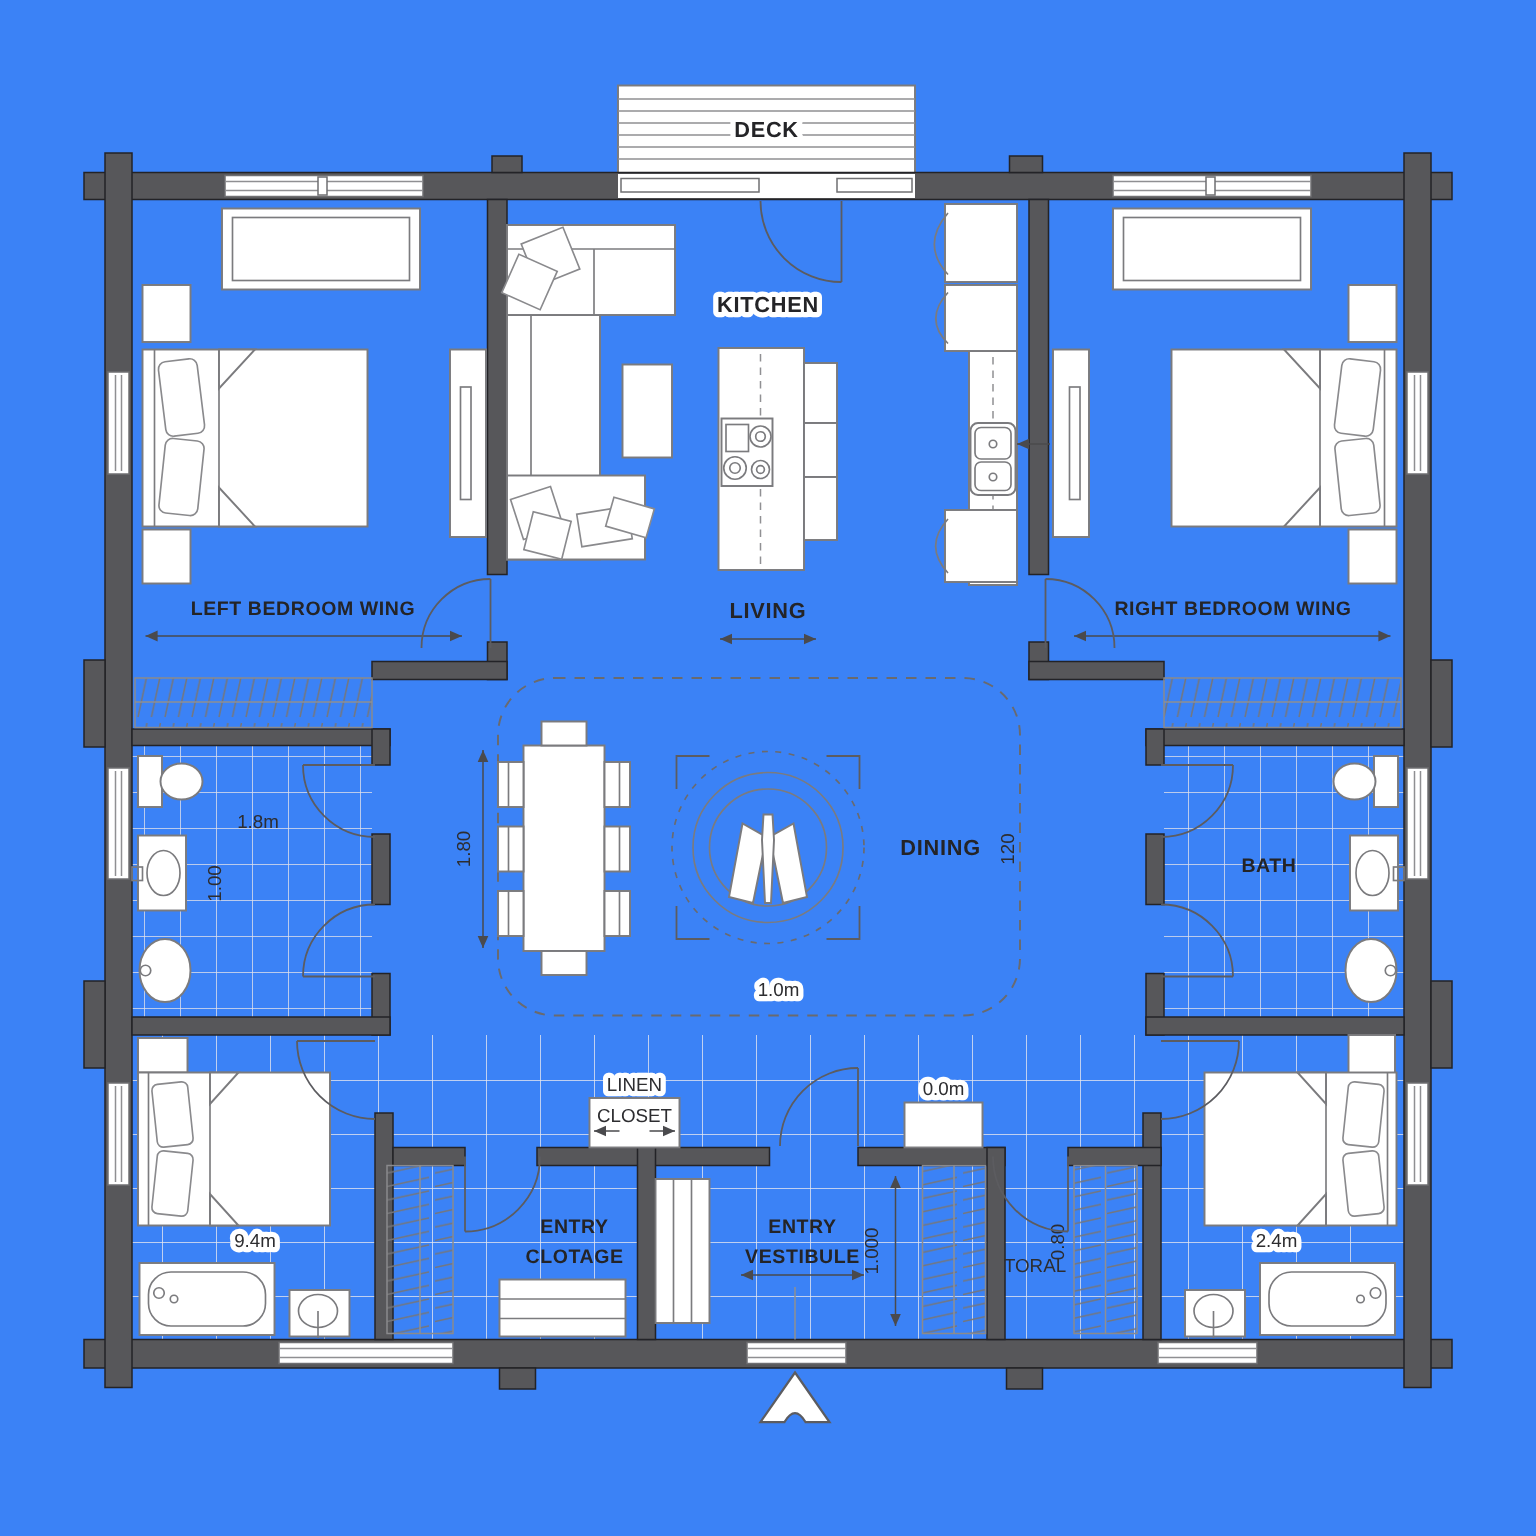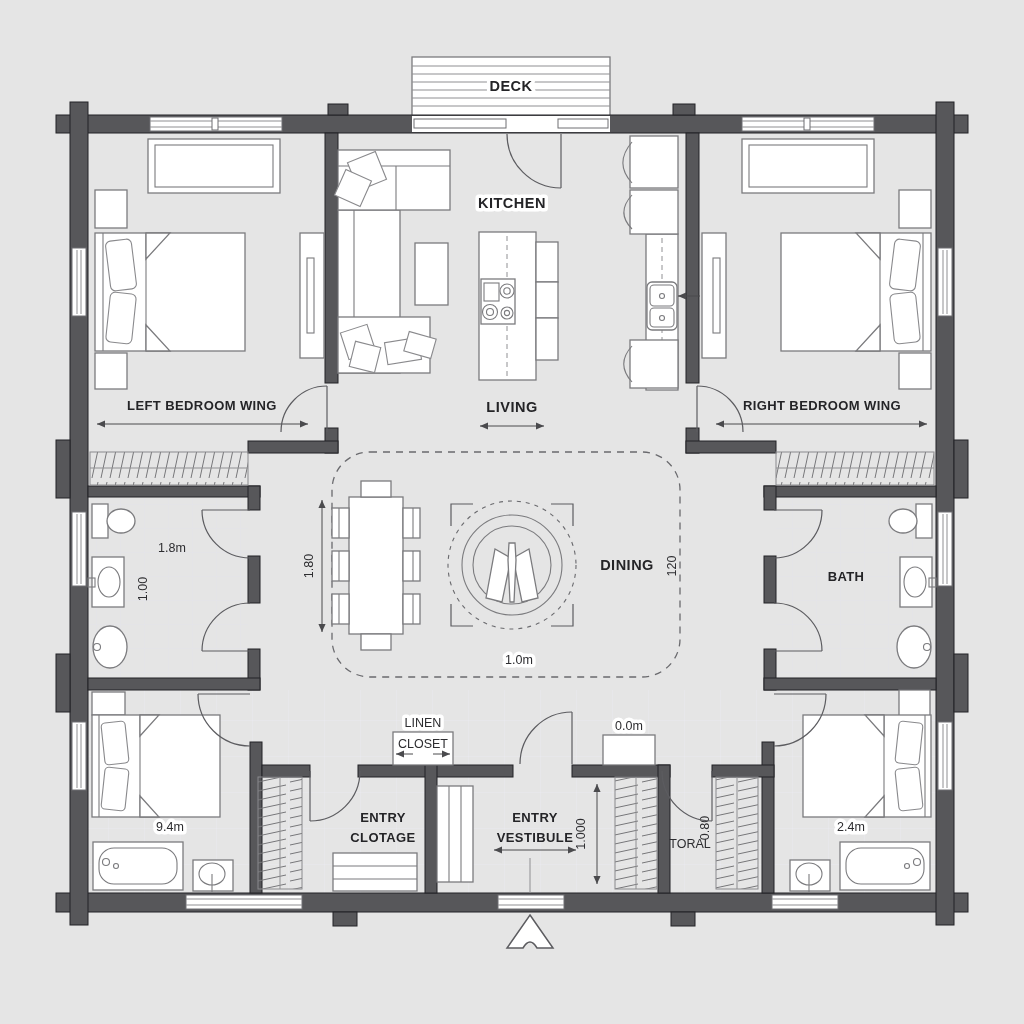--- a/index.html
+++ b/index.html
@@ -1,16 +1,16 @@
 <!DOCTYPE html>
 <html><head>
 <meta charset="utf-8">
 <style>
   html,body{margin:0;padding:0;background:#fff;}
-  .stage{width:1024px;height:1024px;position:relative;background:#e5e5e5;}
+  .stage{width:1024px;height:1024px;position:relative;background:#3b82f6;}
   svg{display:block}
   .wall{fill:#57575a;stroke:#232327;stroke-width:1;}
   .furn{fill:#fff;stroke:#7b7b7e;stroke-width:1.3;}
   .furn2{fill:none;stroke:#7b7b7e;stroke-width:1.1;}
   .soft{fill:#fff;stroke:#8a8a8d;stroke-width:1.1;}
   .win{fill:#fff;stroke:#6f6f72;stroke-width:1;}
   .wline{stroke:#8f8f92;stroke-width:1;fill:none;}
   .door{fill:none;stroke:#5c5c60;stroke-width:1.2;}
   .dim{stroke:#4a4a4d;stroke-width:1;fill:none;}
   .dash{fill:none;stroke:#6a6a6e;stroke-width:1.3;stroke-dasharray:7 6;}

